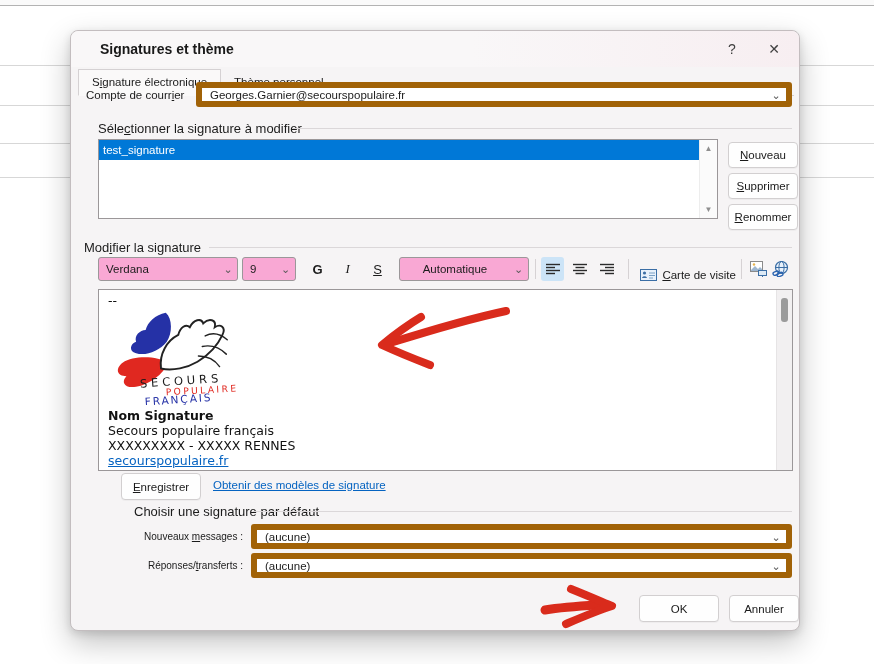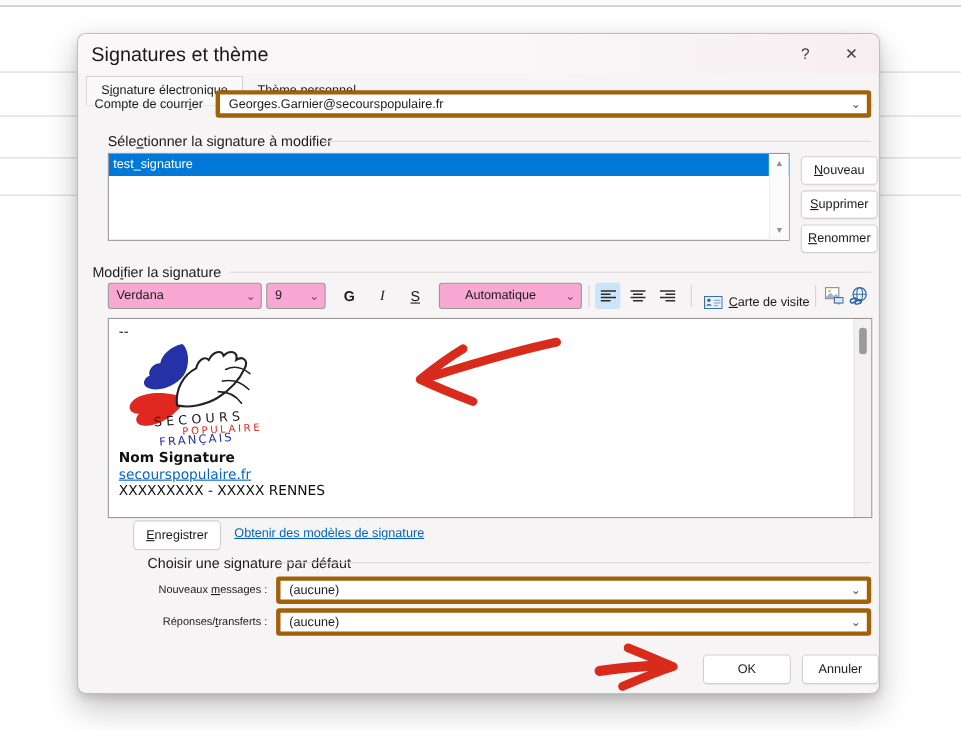--- a/index.html
+++ b/index.html
@@ -9,32 +9,32 @@
   
   .top-strip{position:absolute;left:0;top:0;width:874px;height:6px;background:#fafafa;border-bottom:1px solid #b3b3b3;}
   .bg-line{position:absolute;left:0;width:874px;height:0;border-top:1px solid #d7d7d7;}
 
   
   .dialog{position:absolute;left:70px;top:30px;width:730px;height:601px;background:#f6f4f5;
           border:1px solid #c3bdbf;border-radius:8px;
           box-shadow:0 12px 30px rgba(0,0,0,.24),0 3px 8px rgba(0,0,0,.12);}
   .titlebar{position:absolute;left:0;top:0;right:0;height:36px;display:flex;align-items:center;
             border-radius:8px 8px 0 0;background:linear-gradient(90deg,#f9f7f8 55%,#f7eef1);}
-  .title{flex:1;font-size:18px;padding-left:12px;color:#191919;}
+  .title{flex:1;font-size:14px;padding-left:29px;color:#191919;font-weight:bold;}
   .cap-btn{width:34px;height:28px;display:flex;align-items:center;justify-content:center;
            font-size:14px;color:#404040;margin-right:8px;border-radius:4px;}
   
   .tabstrip{position:absolute;left:7px;right:5px;top:36px;height:29px;border-bottom:1px solid #d2cecf;display:flex;align-items:flex-end;}
   .tab{font-size:11.5px;padding:6px 13px 7px;color:#1b1b1b;}
   .tab.active{background:#faf9f9;border:1px solid #d5d1d3;border-bottom:1px solid #faf9f9;margin-bottom:-1px;border-radius:1px 1px 0 0;}
   .ak{text-decoration:underline;}
 
   label,.lbl{font-size:11.5px;}
   
-  .combo{position:absolute;height:25px;background:#fff;border:4px solid #a16207;border-radius:3px;
+  .combo{position:absolute;height:25px;background:#fff;border:6px solid #a16207;border-radius:3px;
          display:flex;align-items:center;font-size:11.5px;}
   .combo .val{flex:1;padding:0 8px;white-space:nowrap;overflow:hidden;}
   .combo .chev{width:20px;text-align:center;color:#5a5a5a;font-size:11px;line-height:10px;}
 
   .acct-label{position:absolute;left:15px;top:52px;line-height:24px;}
 
   .legend{position:absolute;font-size:13px;color:#1b1b1b;white-space:nowrap;}
   .legend-line{position:absolute;height:0;border-top:1px solid #dbd7d9;}
 
   
@@ -217,22 +217,23 @@
         <svg width="150" height="96" viewBox="0 0 150 100" style="margin:1px 0 0 2px">
           <path d="M55,4 C44,6 36,14 34,22 C28,22 22,28 24,34 C18,36 16,44 24,46 C34,49 48,44 56,34 C62,26 62,10 55,4 Z" fill="#2531a6"></path>
           <path d="M10,56 C2,62 4,70 14,70 C8,76 12,83 24,81 C38,79 52,68 58,56 C46,49 22,48 10,56 Z" fill="#e02820"></path>
           <path d="M50,62 C48,47 56,33 68,27 C70,19 76,15 80,19 C84,11 92,9 94,15 C100,9 108,11 106,19 C112,15 118,19 114,27 C108,40 98,49 88,55 C78,61 62,65 50,62 Z" fill="#ffffff" stroke="#222" stroke-width="2"></path>
           <path d="M96,28 C104,24 112,26 119,32 M93,39 C103,37 112,41 118,47 M89,49 C98,49 106,53 111,60" fill="none" stroke="#222" stroke-width="1.5" stroke-linecap="round"></path>
           <text x="28" y="79" font-size="12" letter-spacing="4" font-family="DejaVu Sans" transform="rotate(-4 70 76)" fill="#1a1a1a">SECOURS</text>
           <text x="55" y="88" font-size="9.5" letter-spacing="2.5" font-family="DejaVu Sans" transform="rotate(-3 90 86)" fill="#e02820">POPULAIRE</text>
           <text x="33" y="98" font-size="11" letter-spacing="2" font-family="DejaVu Sans" transform="rotate(-4 70 95)" fill="#2531a6">FRANÇAIS</text>
         </svg>
         <div class="sig-name">Nom Signature</div>
+        <div>Secours populaire français</div>
+        <div>XXXXXXXXX - XXXXX RENNES</div>
         <div><a class="sig-link">secourspopulaire.fr</a></div>
-        <div>XXXXXXXXX - XXXXX RENNES</div>
       </div>
       <div class="ed-scroll">
         <div class="ed-thumb"></div>
       </div>
     </div>
 
     <button class="btn save-btn"><span class="ak">E</span>nregistrer</button>
     <a class="tpl-link">Obtenir des modèles de signature</a>
 
     <div class="legend" style="left:15px;top:473px;margin-left:48px;">Choisir une signature par défaut</div>

